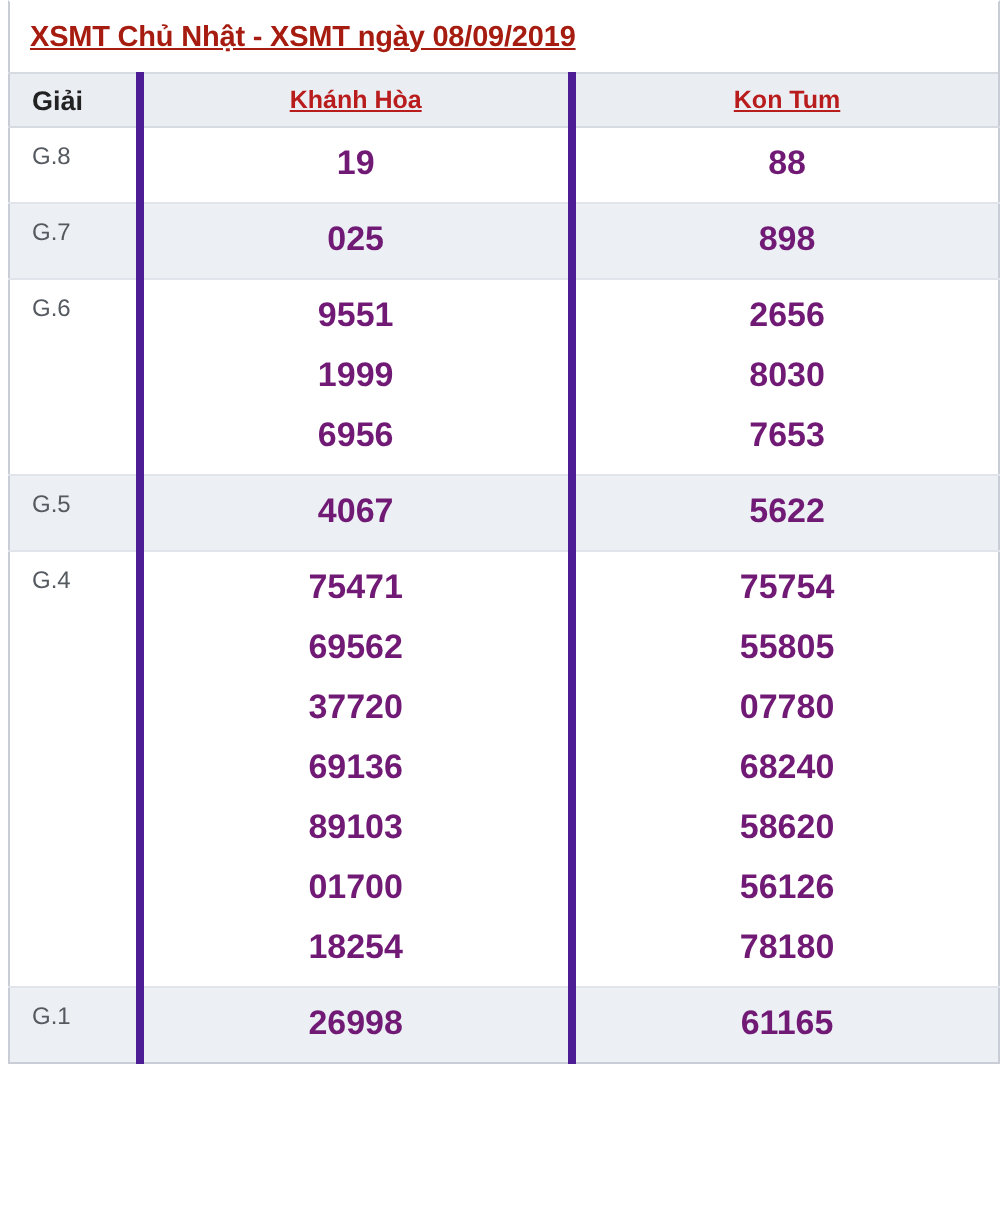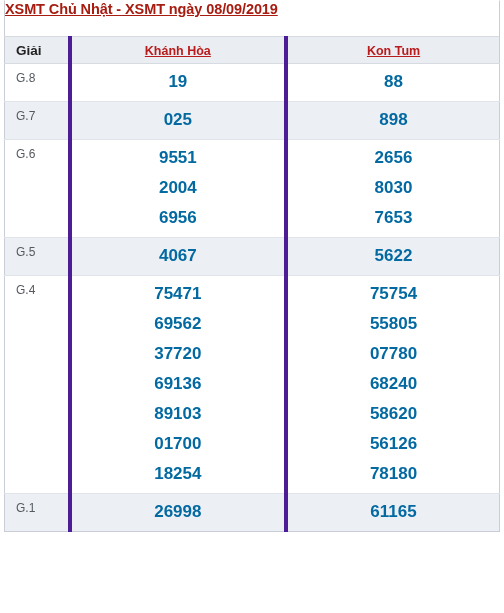--- a/index.html
+++ b/index.html
@@ -23,20 +23,22 @@
 
   
   .title-wrap {
     box-sizing: border-box;
     height: 36px;
     border-left: 1px solid #c9ced6;
     border-right: 1px solid #c9ced6;
     border-top: 1px solid #ffffff;
     margin: 0 4px 0 4px;
     display: flex;
+    align-items: center;
+    padding-left: 10px;
     background: #ffffff;
   }
   .title-text {
     font-size: 14.5px;
     font-weight: bold;
     color: #a61c10;
     text-decoration: underline;
     white-space: nowrap;
     letter-spacing: -0.1px;
   }
@@ -93,21 +95,21 @@
     padding-left: 11px;
     font-size: 12px;
     color: #555a60;
     vertical-align: top;
     padding-top: 7px;
   }
   tbody td.nums {
     text-align: center;
     font-size: 17px;
     font-weight: bold;
-    color: #0369a1;
+    color: #701a75;
     line-height: 30px;
     padding: 3px 0 4px 0;
   }
   tbody td.nums .n { display: block; }
 
   tr.shade td { background: #eceff4; }
   tr.plain td { background: #ffffff; }
   tr + tr td { border-top: 1px solid #e1e4ea; }
 </style>
 </head>
@@ -152,21 +154,21 @@
             <span class="n">025</span>
           </td>
           <td class="nums">
             <span class="n">898</span>
           </td>
         </tr>
         <tr class="plain">
           <td class="prize">G.6</td>
           <td class="nums">
             <span class="n">9551</span>
-            <span class="n">2004</span>
+            <span class="n">1999</span>
             <span class="n">6956</span>
           </td>
           <td class="nums">
             <span class="n">2656</span>
             <span class="n">8030</span>
             <span class="n">7653</span>
           </td>
         </tr>
         <tr class="shade">
           <td class="prize">G.5</td>

